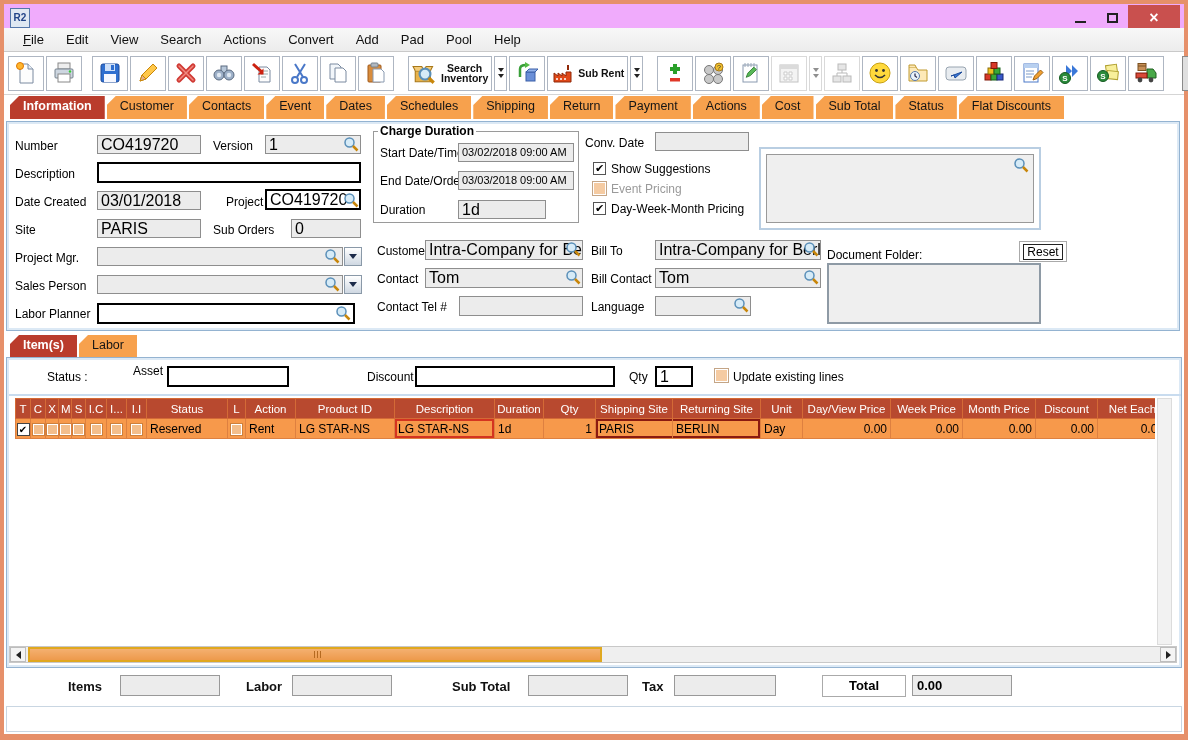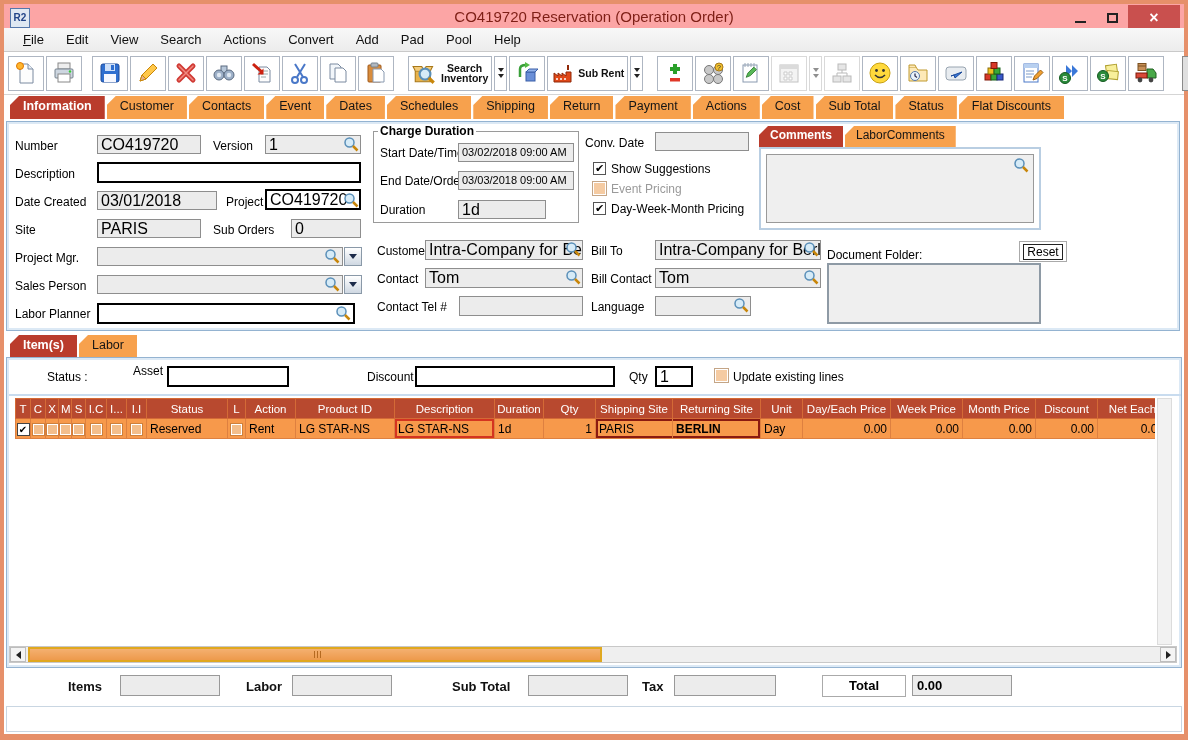--- a/index.html
+++ b/index.html
@@ -2,21 +2,21 @@
 <html><head>
 <meta charset="utf-8">
 <title>CO419720 Reservation (Operation Order)</title>
 <style>
   * { box-sizing: border-box; margin:0; padding:0; }
   html,body { width:1188px; height:740px; overflow:hidden; }
   body { font-family:"Liberation Sans", sans-serif; font-size:12px; background:#fff; position:relative; }
 
   
   .frame { position:absolute; inset:0; border:4px solid #E6906A; border-bottom-width:6px; }
-  .titlebar { position:absolute; left:0; top:0; width:1180px; height:28px; background:#fca5a5; }
+  .titlebar { position:absolute; left:0; top:0; width:1180px; height:28px; background:#f0abfc; }
   .app-icon { position:absolute; left:6px; top:4px; width:20px; height:20px; background:#dfe8f2; border:1px solid #5577aa;
               color:#224488; font-size:10px; font-weight:bold; text-align:center; line-height:18px; }
   .title { position:absolute; left:0; right:0; top:4px; text-align:center; color:#7E1F16; font-size:15px; }
   .win-controls { position:absolute; right:4px; top:0; height:28px; display:flex; align-items:center; }
   .wc { width:32px; height:26px; display:flex; align-items:center; justify-content:center; color:#222; }
   .wc .minbar { width:11px; height:2px; background:#222; margin-top:8px; }
   .wc .maxbox { width:11px; height:10px; border:2px solid #222; }
   .wc.close { width:52px; height:26px; background:#C9504E; color:#fff; font-size:16px; font-weight:bold; }
 
   .menubar { position:absolute; left:4px; top:28px; width:1180px; height:24px; background:linear-gradient(#f8f8f8,#ececec);
@@ -79,21 +79,21 @@
                   height:20px; padding:0 2px; overflow:hidden; white-space:nowrap; }
   table.grid td { background:#F7994B; color:#000; font-size:12px; border:1px solid #DE8040; height:20px; padding:0 3px;
                   overflow:hidden; white-space:nowrap; }
   table.grid td.r { text-align:right; }
   table.grid td.cellcb { text-align:center; padding:0; }
   .cbx { display:inline-block; width:11px; height:11px; background:#F3BE8C; border:1px solid #fff;
          box-shadow:0 0 0 1px #CE803C; font-size:10px; line-height:10px; color:#000; vertical-align:middle; }
   .cbx.on { background:#fff; box-shadow:0 0 0 1px #444; }
   td.sel-red { box-shadow:inset 0 0 0 2px #D43420; }
   td.sel-dkl { box-shadow:inset 0 2px 0 0 #8B1A10, inset 0 -2px 0 0 #8B1A10, inset 2px 0 0 0 #8B1A10; }
-  td.sel-dkr { box-shadow:inset 0 2px 0 0 #8B1A10, inset 0 -2px 0 0 #8B1A10, inset -2px 0 0 0 #8B1A10;font-weight:bold; }
+  td.sel-dkr { box-shadow:inset 0 2px 0 0 #8B1A10, inset 0 -2px 0 0 #8B1A10, inset -2px 0 0 0 #8B1A10; }
 
   .vscroll { position:absolute; left:1150px; top:40px; width:15px; height:247px; background:#F2F2F2; border:1px solid #DCDCDC; }
   .hscroll { position:absolute; left:2px; top:288px; width:1168px; height:17px; background:#EFEFEF; border:1px solid #C8C8C8; }
   .harrow { position:absolute; top:0; width:16px; height:15px; background:#F4F4F4; border:1px solid #BDBDBD;
             display:flex; align-items:center; justify-content:center; }
   .harrow i { width:0; height:0; border-top:4px solid transparent; border-bottom:4px solid transparent; }
   .harrow.left { left:0; } .harrow.left i { border-right:5px solid #222; }
   .harrow.right { right:0; } .harrow.right i { border-left:5px solid #222; }
   .hthumb { position:absolute; left:18px; top:0; width:574px; height:15px; background:linear-gradient(#F4B070,#ED9A4C);
             border:2px solid #E0A820; }
@@ -111,21 +111,20 @@
 
   .statusstrip { position:absolute; left:6px; top:706px; width:1176px; height:26px; background:#fff; border:1px solid #C9D6E2; }
 </style>
 </head>
 <body>
 
 <div class="frame"></div>
 
 <div class="titlebar" style="left:4px; top:4px;">
   <div class="app-icon">R2</div>
-  <div class="title">CO419720 Reservation (Operation Order)</div>
   <div class="win-controls">
     <div class="wc">
         <div class="minbar"></div>
       </div>
     <div class="wc">
         <div class="maxbox"></div>
       </div>
     <div class="wc close">
         <span>×</span>
       </div>
@@ -397,21 +396,21 @@
   <div class="fld" style="left:258px; top:13px; width:96px;">1</div>
   <svg class="mag" style="left:336px; top:14px;" viewBox="0 0 16 16">
       <circle cx="6.5" cy="6.5" r="4.5" fill="#d6ebf7" stroke="#5a8fb8" stroke-width="1.5"></circle>
       <line x1="10" y1="10" x2="14.5" y2="14.5" stroke="#c8860a" stroke-width="2.5"></line>
     </svg>
 
   <span class="lbl" style="left:8px; top:45px;">Description</span>
   <div class="fld edit" style="left:90px; top:40px; width:264px;"></div>
 
   <span class="lbl" style="left:8px; top:73px;">Date Created</span>
-  <div class="fld" style="left:90px; top:69px; width:120px;">03/01/2018</div>
+  <div class="fld" style="left:90px; top:69px; width:104px;">03/01/2018</div>
   <span class="lbl" style="left:219px; top:73px;">Project</span>
   <div class="fld edit" style="left:258px; top:67px; width:96px;">CO419720</div>
   <svg class="mag" style="left:336px; top:70px;" viewBox="0 0 16 16">
       <circle cx="6.5" cy="6.5" r="4.5" fill="#d6ebf7" stroke="#5a8fb8" stroke-width="1.5"></circle>
       <line x1="10" y1="10" x2="14.5" y2="14.5" stroke="#c8860a" stroke-width="2.5"></line>
     </svg>
 
   <span class="lbl" style="left:8px; top:101px;">Site</span>
   <div class="fld" style="left:90px; top:97px; width:104px;">PARIS</div>
   <span class="lbl" style="left:206px; top:101px;">Sub Orders</span>
@@ -492,24 +491,20 @@
 
   <span class="lbl" style="left:370px; top:178px;">Contact Tel #</span>
   <div class="fld" style="left:452px; top:174px; width:124px; height:20px;"></div>
   <span class="lbl" style="left:584px; top:178px;">Language</span>
   <div class="fld" style="left:648px; top:174px; width:96px; height:20px;"></div>
   <svg class="mag" style="left:726px; top:175px;" viewBox="0 0 16 16">
       <circle cx="6.5" cy="6.5" r="4.5" fill="#d6ebf7" stroke="#5a8fb8" stroke-width="1.5"></circle>
       <line x1="10" y1="10" x2="14.5" y2="14.5" stroke="#c8860a" stroke-width="2.5"></line>
     </svg>
 
-  <div class="tabrow" style="left:752px; top:4px;">
-      <div class="tab small active">Comments</div>
-      <div class="tab small">LaborComments</div>
-    </div>
   <div class="comments-outer">
     <div class="comments-area"></div>
     <svg class="mag" style="left:252px; top:8px;" viewBox="0 0 16 16">
         <circle cx="6.5" cy="6.5" r="4.5" fill="#d6ebf7" stroke="#5a8fb8" stroke-width="1.5"></circle>
         <line x1="10" y1="10" x2="14.5" y2="14.5" stroke="#c8860a" stroke-width="2.5"></line>
       </svg>
   </div>
 
   <span class="lbl" style="left:820px; top:126px;">Document Folder:</span>
   <div class="resetbtn">
@@ -575,21 +570,21 @@
             <th>Status</th>
             <th>L</th>
             <th>Action</th>
             <th>Product ID</th>
             <th>Description</th>
             <th>Duration</th>
             <th>Qty</th>
             <th>Shipping Site</th>
             <th>Returning Site</th>
             <th>Unit</th>
-            <th>Day/Each Price</th>
+            <th>Day/View Price</th>
             <th>Week Price</th>
             <th>Month Price</th>
             <th>Discount</th>
             <th>Net Each</th>
           </tr>
         </thead>
         <tbody>
           <tr>
             <td class="cellcb"><div class="cbx on">✔</div></td>
             <td class="cellcb"><div class="cbx"></div></td>

